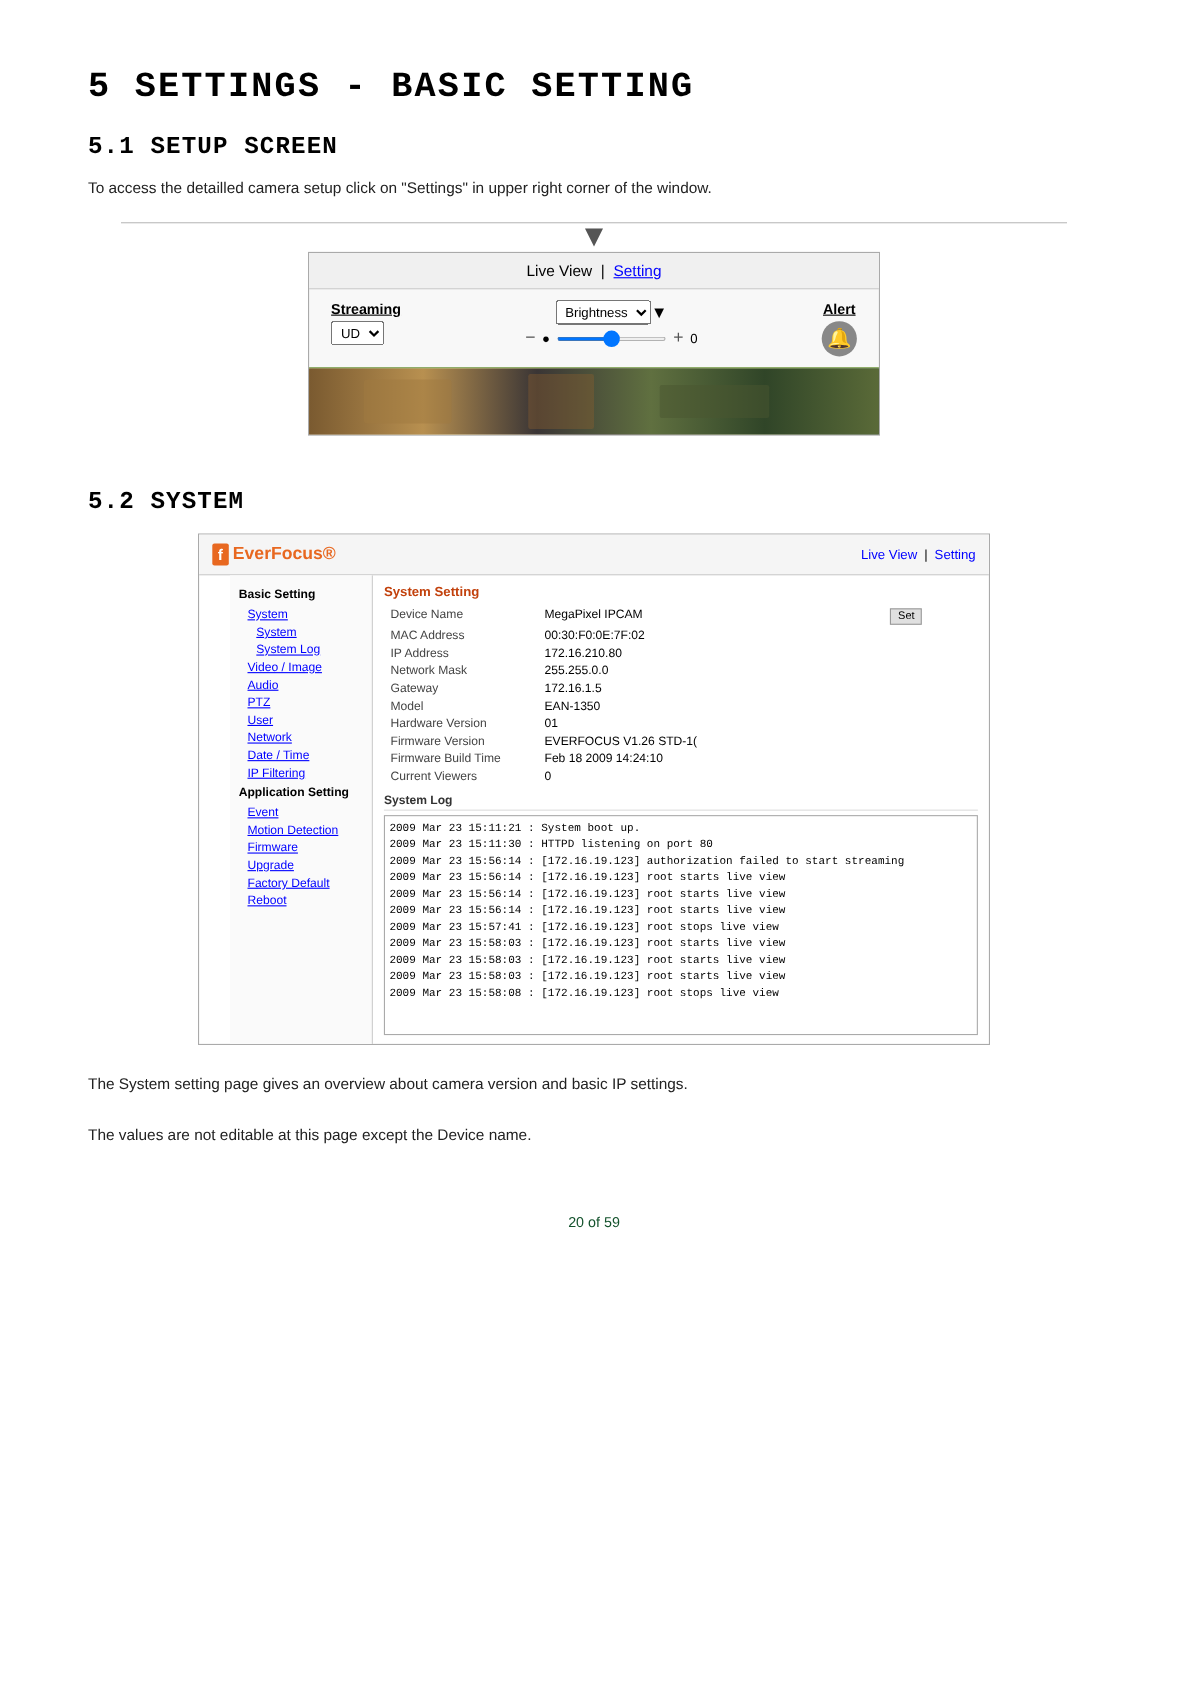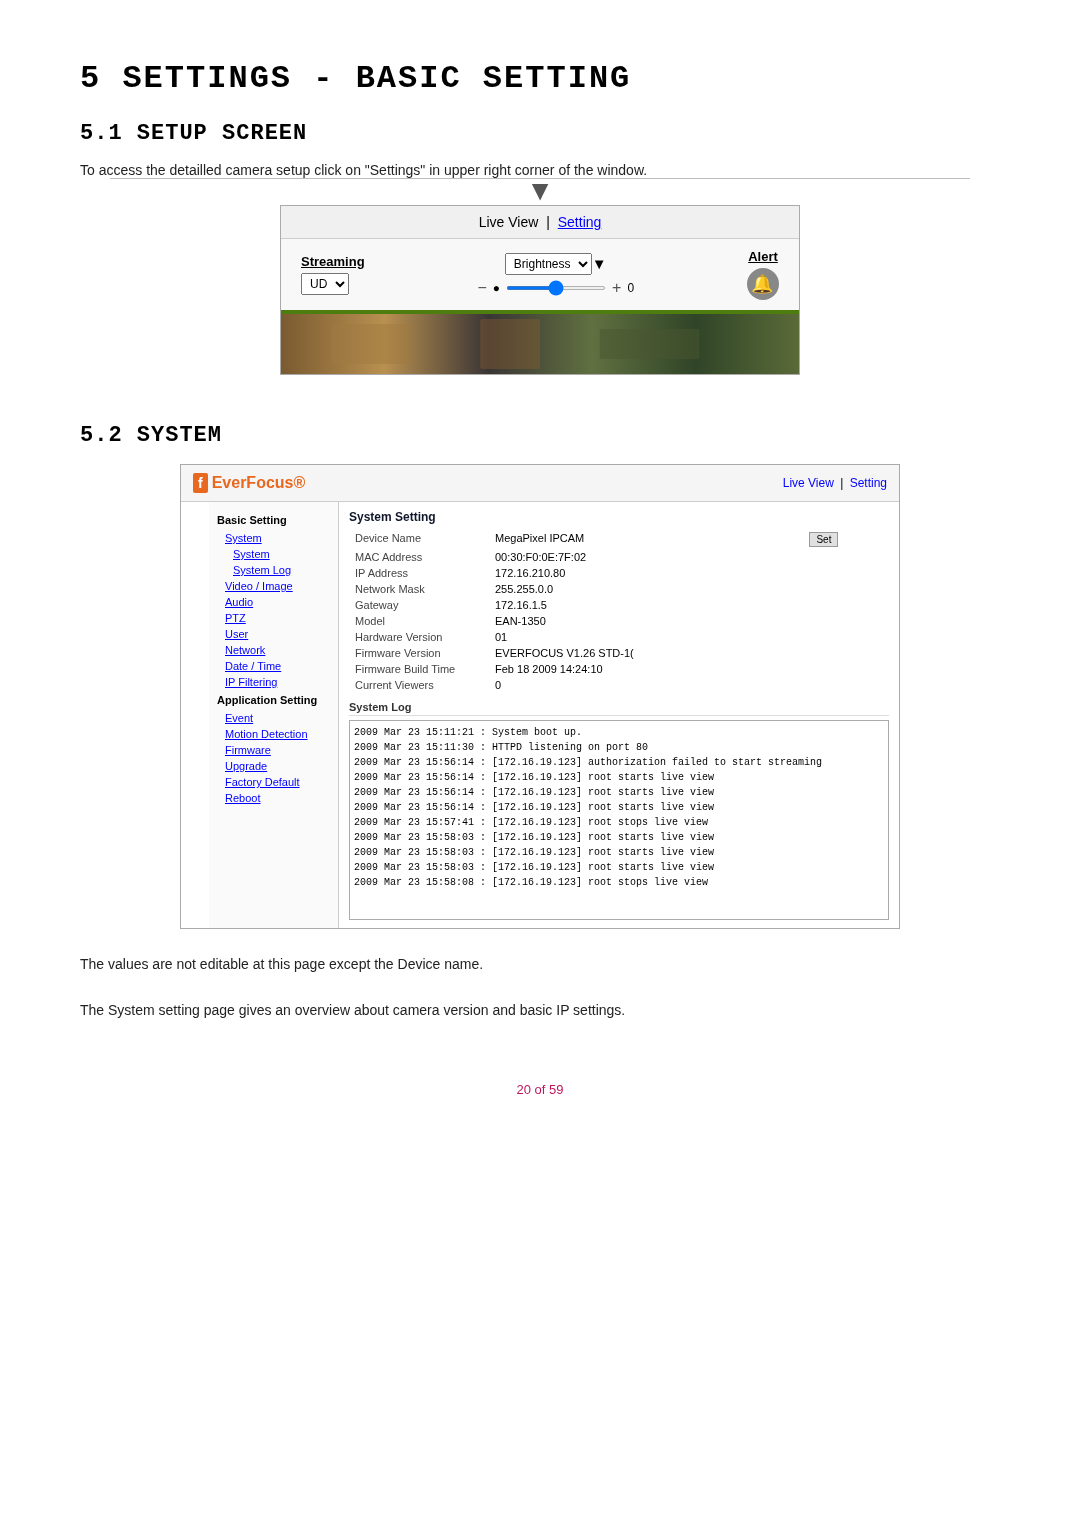--- a/index.html
+++ b/index.html
@@ -20,21 +20,21 @@
       font-family: 'Courier New', monospace;
     }
     h2 {
       font-size: 22px;
       font-weight: bold;
       letter-spacing: 1px;
       margin-bottom: 16px;
       font-family: 'Courier New', monospace;
     }
     .section { margin-bottom: 48px; }
-    .intro-text { font-size: 14px; color: #222; }
+    .intro-text { font-size: 14px; margin-bottom: 24px; color: #222; }
 
     
     .live-view-panel {
       border: 1px solid #aaa;
       width: 520px;
       margin: 0 auto 32px auto;
       background: #f8f8f8;
     }
     .live-view-header {
       text-align: center;
@@ -44,24 +44,24 @@
       background: #f0f0f0;
     }
     .live-view-header a {
       color: #000;
       text-decoration: none;
     }
     .live-view-header .separator { margin: 0 4px; }
     .live-view-header .setting-link { color: #00f; text-decoration: underline; }
     .live-view-controls {
       display: flex;
-      align-items: center;
+      align-items: flex-start;
       justify-content: space-between;
       padding: 10px 20px;
-      border-bottom: 4px solid #4d7c0f;
+      border-bottom: 1px solid #4d7c0f;
     }
     .streaming-section { display: flex; flex-direction: column; }
     .streaming-label { font-size: 13px; font-weight: bold; text-decoration: underline; }
     .udp-select {
       margin-top: 4px;
       font-size: 12px;
       padding: 2px 4px;
       width: 48px;
     }
     .brightness-section { display: flex; flex-direction: column; align-items: center; }
@@ -142,21 +142,21 @@
     }
     .sidebar-link {
       display: block; padding: 2px 8px 2px 16px; font-size: 11px; color: #00f;
       text-decoration: underline; cursor: pointer;
     }
     .main-content {
       flex: 1;
       padding: 8px 10px;
     }
     .section-title {
-      font-weight: bold; font-size: 12px; margin-bottom: 6px; color: #0f172a;
+      font-weight: bold; font-size: 12px; margin-bottom: 6px; color: #c2410c;
     }
     .subsection-title {
       font-weight: bold; font-size: 11px; color: #333; margin-bottom: 4px;
       border-bottom: 1px solid #ddd; padding-bottom: 2px;
     }
     .info-table {
       width: 100%;
       border-collapse: collapse;
       margin-bottom: 8px;
       font-size: 11px;
@@ -180,21 +180,21 @@
       background: #fff;
       height: 200px;
       overflow-y: scroll;
       font-size: 10px;
       font-family: 'Courier New', monospace;
       padding: 4px;
       line-height: 1.5;
       color: #000;
     }
     .footer-text { font-size: 14px; margin-top: 24px; color: #222; line-height: 1.6; }
-    .page-num { text-align: center; margin-top: 60px; font-size: 13px; color: #be185d; }
+    .page-num { text-align: center; margin-top: 60px; font-size: 13px; color: #14532d; }
     .hr-line { border: none; border-top: 1px solid #bbb; margin: 0 30px 0 30px; }
   </style>
 </head>
 <body>
 
 <div class="section">
   <h1>5 SETTINGS - BASIC SETTING</h1>
 
   <h2>5.1 SETUP SCREEN</h2>
   <p class="intro-text">To access the detailled camera setup click on "Settings" in upper right corner of the window.</p>
@@ -379,17 +379,17 @@
             <div>2009 Mar 23 15:57:41 : [172.16.19.123] root stops live view</div>
             <div>2009 Mar 23 15:58:03 : [172.16.19.123] root starts live view</div>
             <div>2009 Mar 23 15:58:03 : [172.16.19.123] root starts live view</div>
             <div>2009 Mar 23 15:58:03 : [172.16.19.123] root starts live view</div>
             <div>2009 Mar 23 15:58:08 : [172.16.19.123] root stops live view</div>
           </div>
       </div>
     </div>
   </div>
 
+  <p class="footer-text">The System setting page gives an overview about camera version and basic IP settings.</p>
   <p class="footer-text">The values are not editable at this page except the Device name.</p>
-  <p class="footer-text">The System setting page gives an overview about camera version and basic IP settings.</p>
 </div>
 
 <div class="page-num">20 of 59</div>
 
 </body></html>

